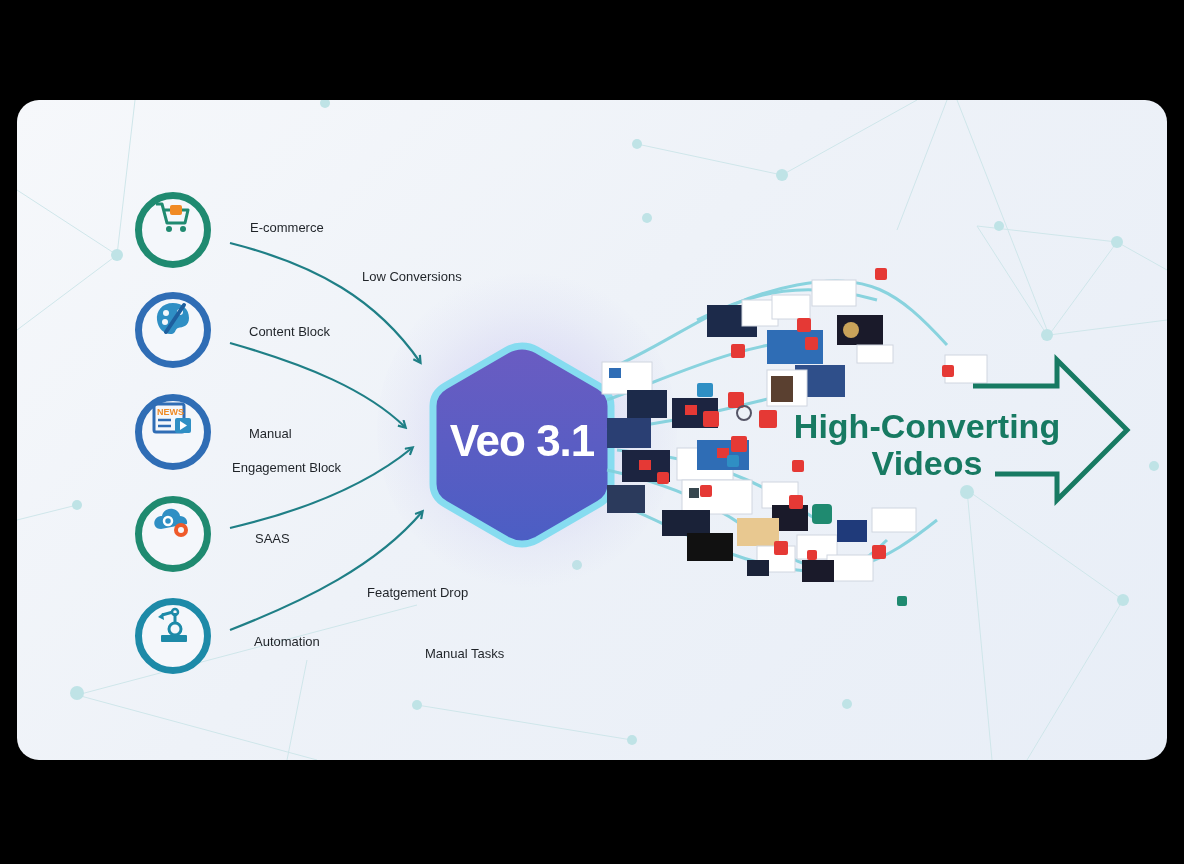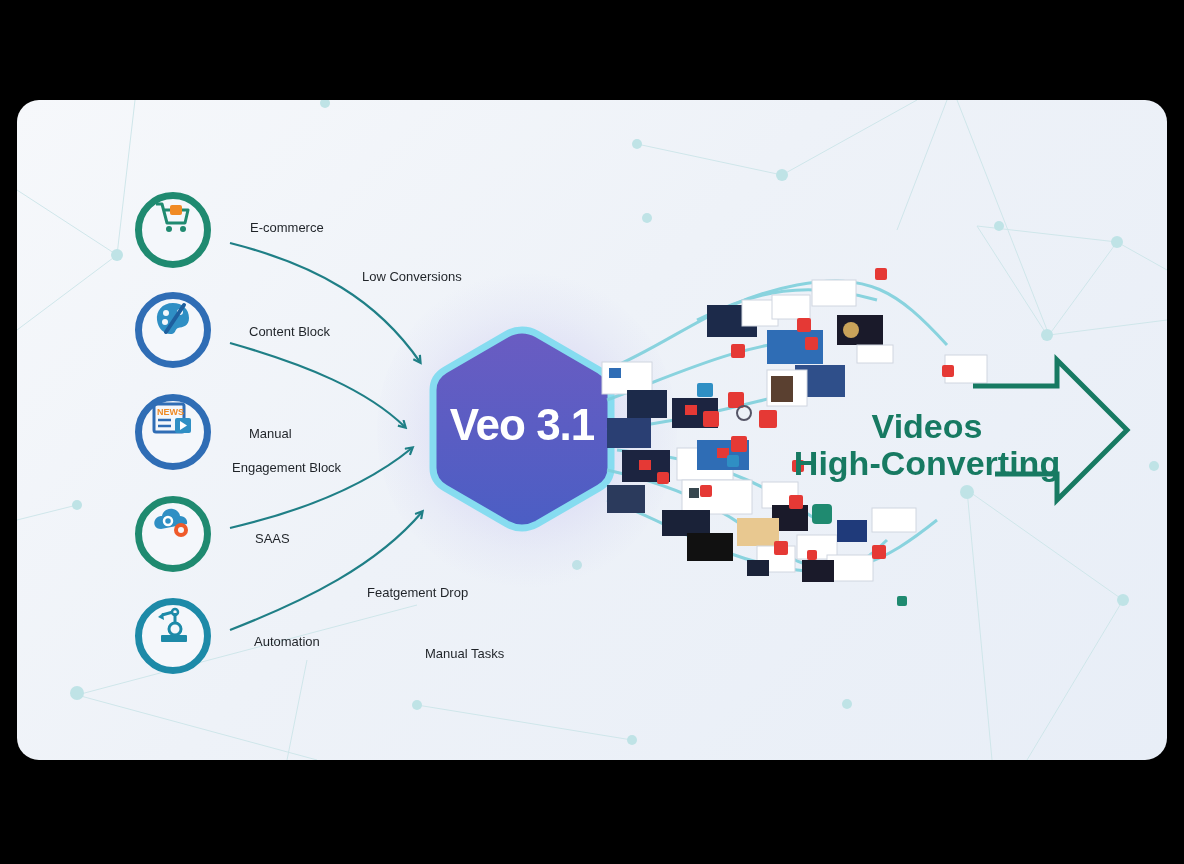--- a/index.html
+++ b/index.html
@@ -4,21 +4,21 @@
 <style>
   html, body { margin:0; padding:0; }
   body { width:1184px; height:864px; background:#000; position:relative; overflow:hidden;
          font-family:"Liberation Sans", sans-serif; }
   .card { position:absolute; left:17px; top:100px; width:1150px; height:660px; border-radius:22px;
           background:linear-gradient(135deg,#f6f8fb 0%,#eef2f8 45%,#e8eef7 100%); overflow:hidden; }
   svg.layer { position:absolute; left:0; top:0; }
   .label { position:absolute; font-size:13px; color:#1f2328; white-space:nowrap; }
   .circle { position:absolute; width:76px; height:76px; border-radius:50%; background:#f4f7fb;
             box-sizing:border-box; border:7px solid; display:flex; align-items:flex-start; justify-content:center; }
-  .hex-wrap { position:absolute; left:410px; top:224px; width:190px; height:210px; }
+  .hex-wrap { position:absolute; left:410px; top:240px; width:190px; height:210px; }
   .hex-text { position:absolute; left:0; top:76px; width:190px; text-align:center; color:#fff;
               font-size:44px; font-weight:bold; letter-spacing:-1px; }
   .hc-title { position:absolute; left:760px; top:308px; width:300px; text-align:center; color:#177a62;
               font-size:34px; font-weight:bold; line-height:37px; }
 </style>
 </head>
 <body>
 
 <div class="card">
 
@@ -229,16 +229,16 @@
       <rect x="710" y="355" width="12" height="12" rx="2" fill="#2f8fc4"></rect>
       <rect x="680" y="283" width="16" height="14" rx="2" fill="#2f8fc4"></rect>
     </g>
     <circle cx="727" cy="313" r="7" fill="none" stroke="#556" stroke-width="2"></circle>
   </svg>
 
   <svg class="layer" width="1150" height="660">
     <path d="M956,286 L1040,286 L1040,260 L1110,330 L1040,400 L1040,374 L978,374" fill="none" stroke="#177a62" stroke-width="5" stroke-linejoin="miter"></path>
   </svg>
   <div class="hc-title">
+    <div>High-Converting</div>
     <div>Videos</div>
-    <div>High-Converting</div>
   </div>
 </div>
 
 </body></html>

